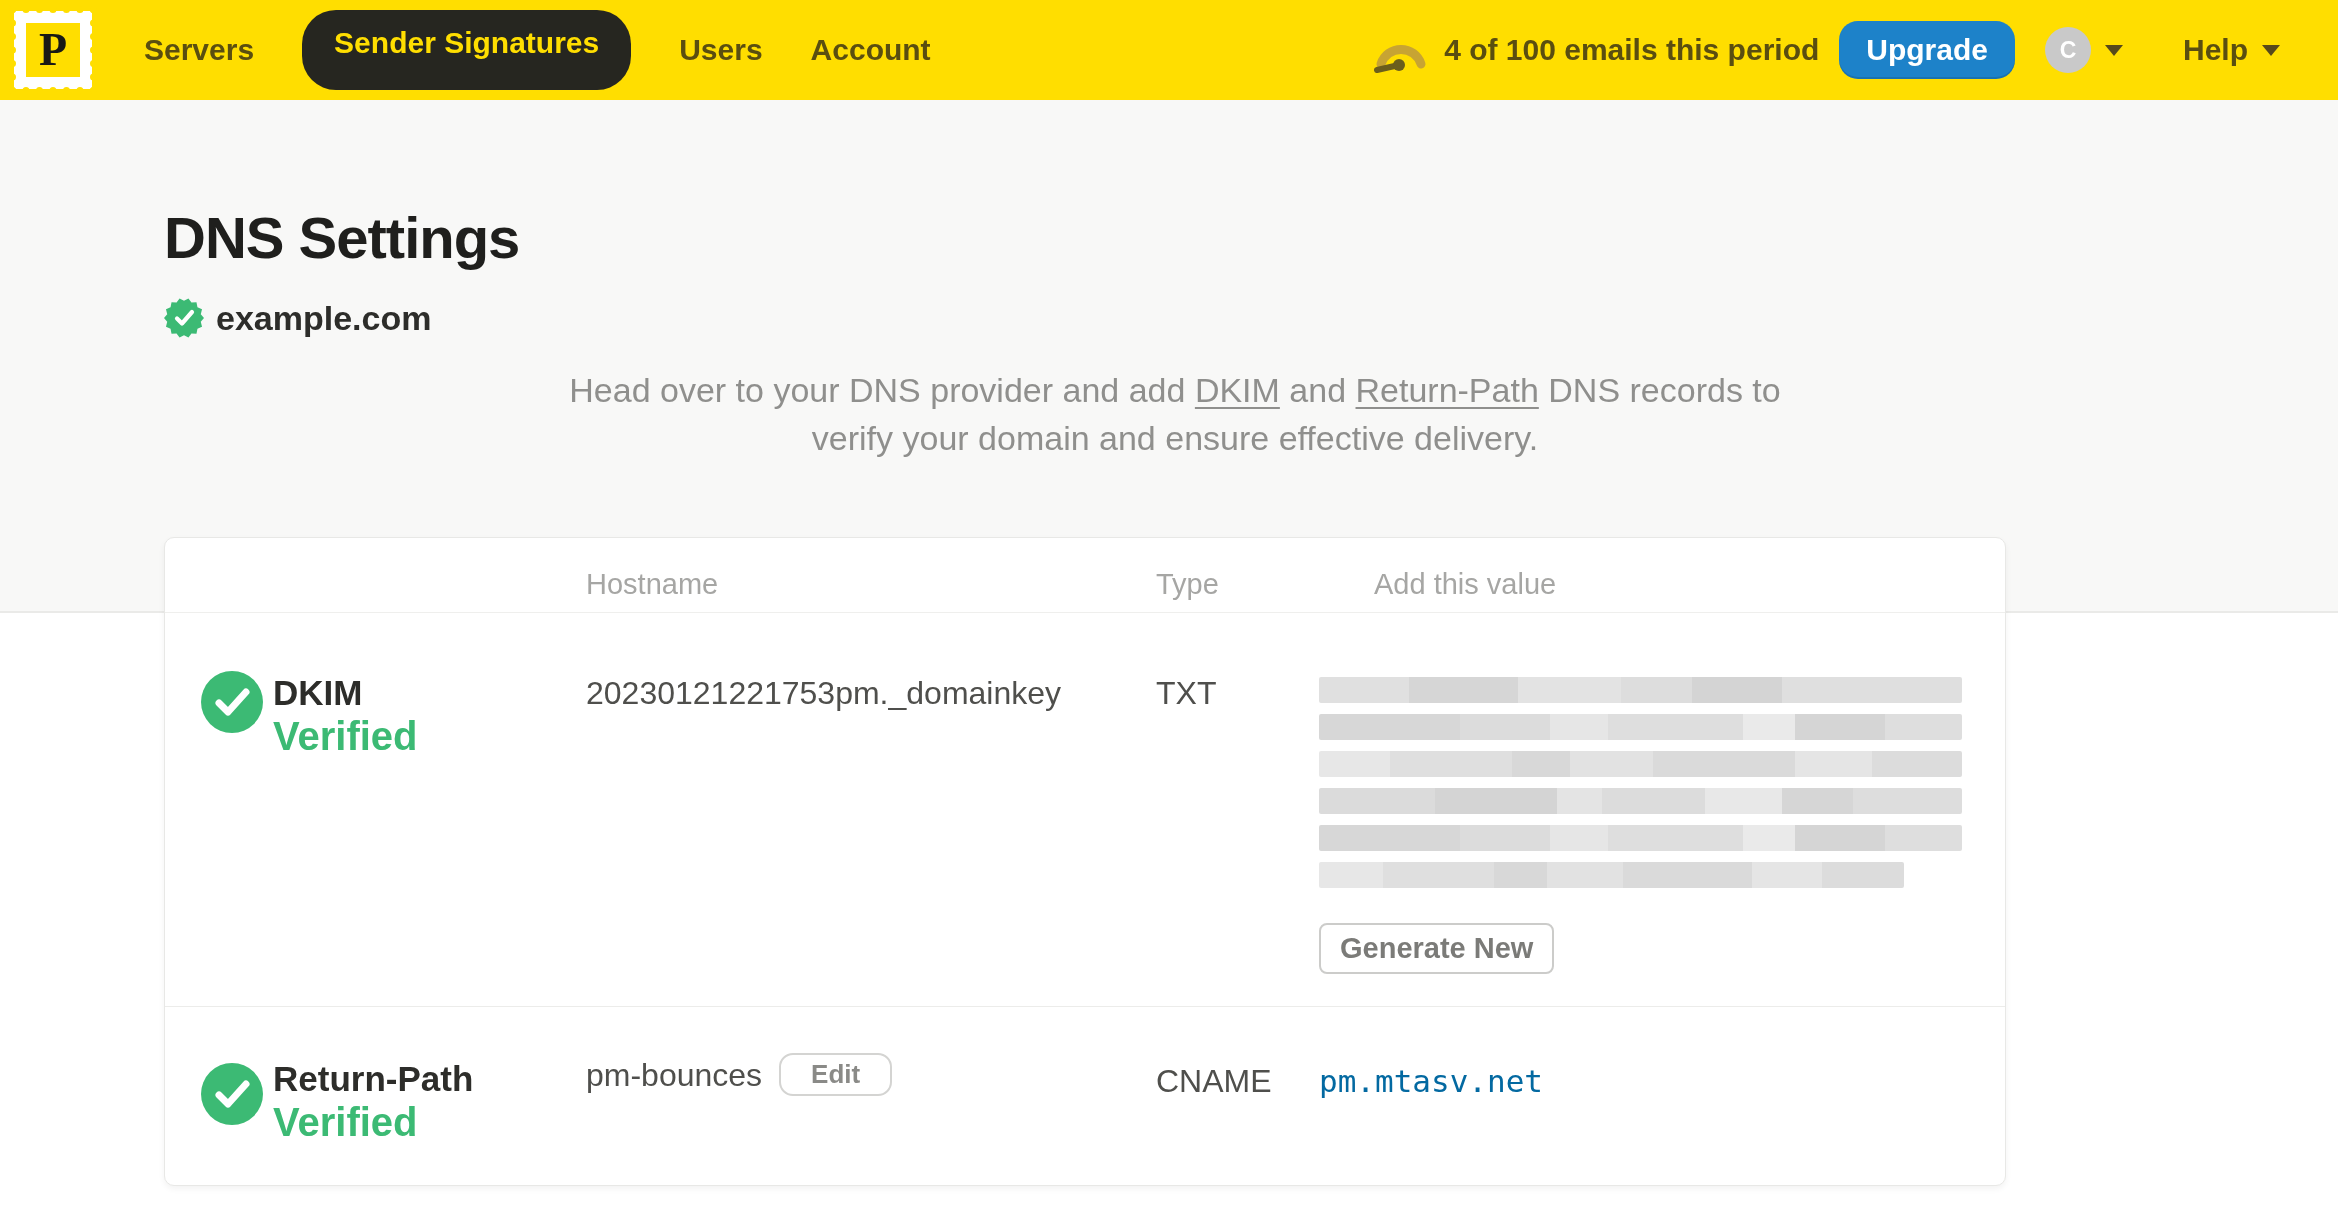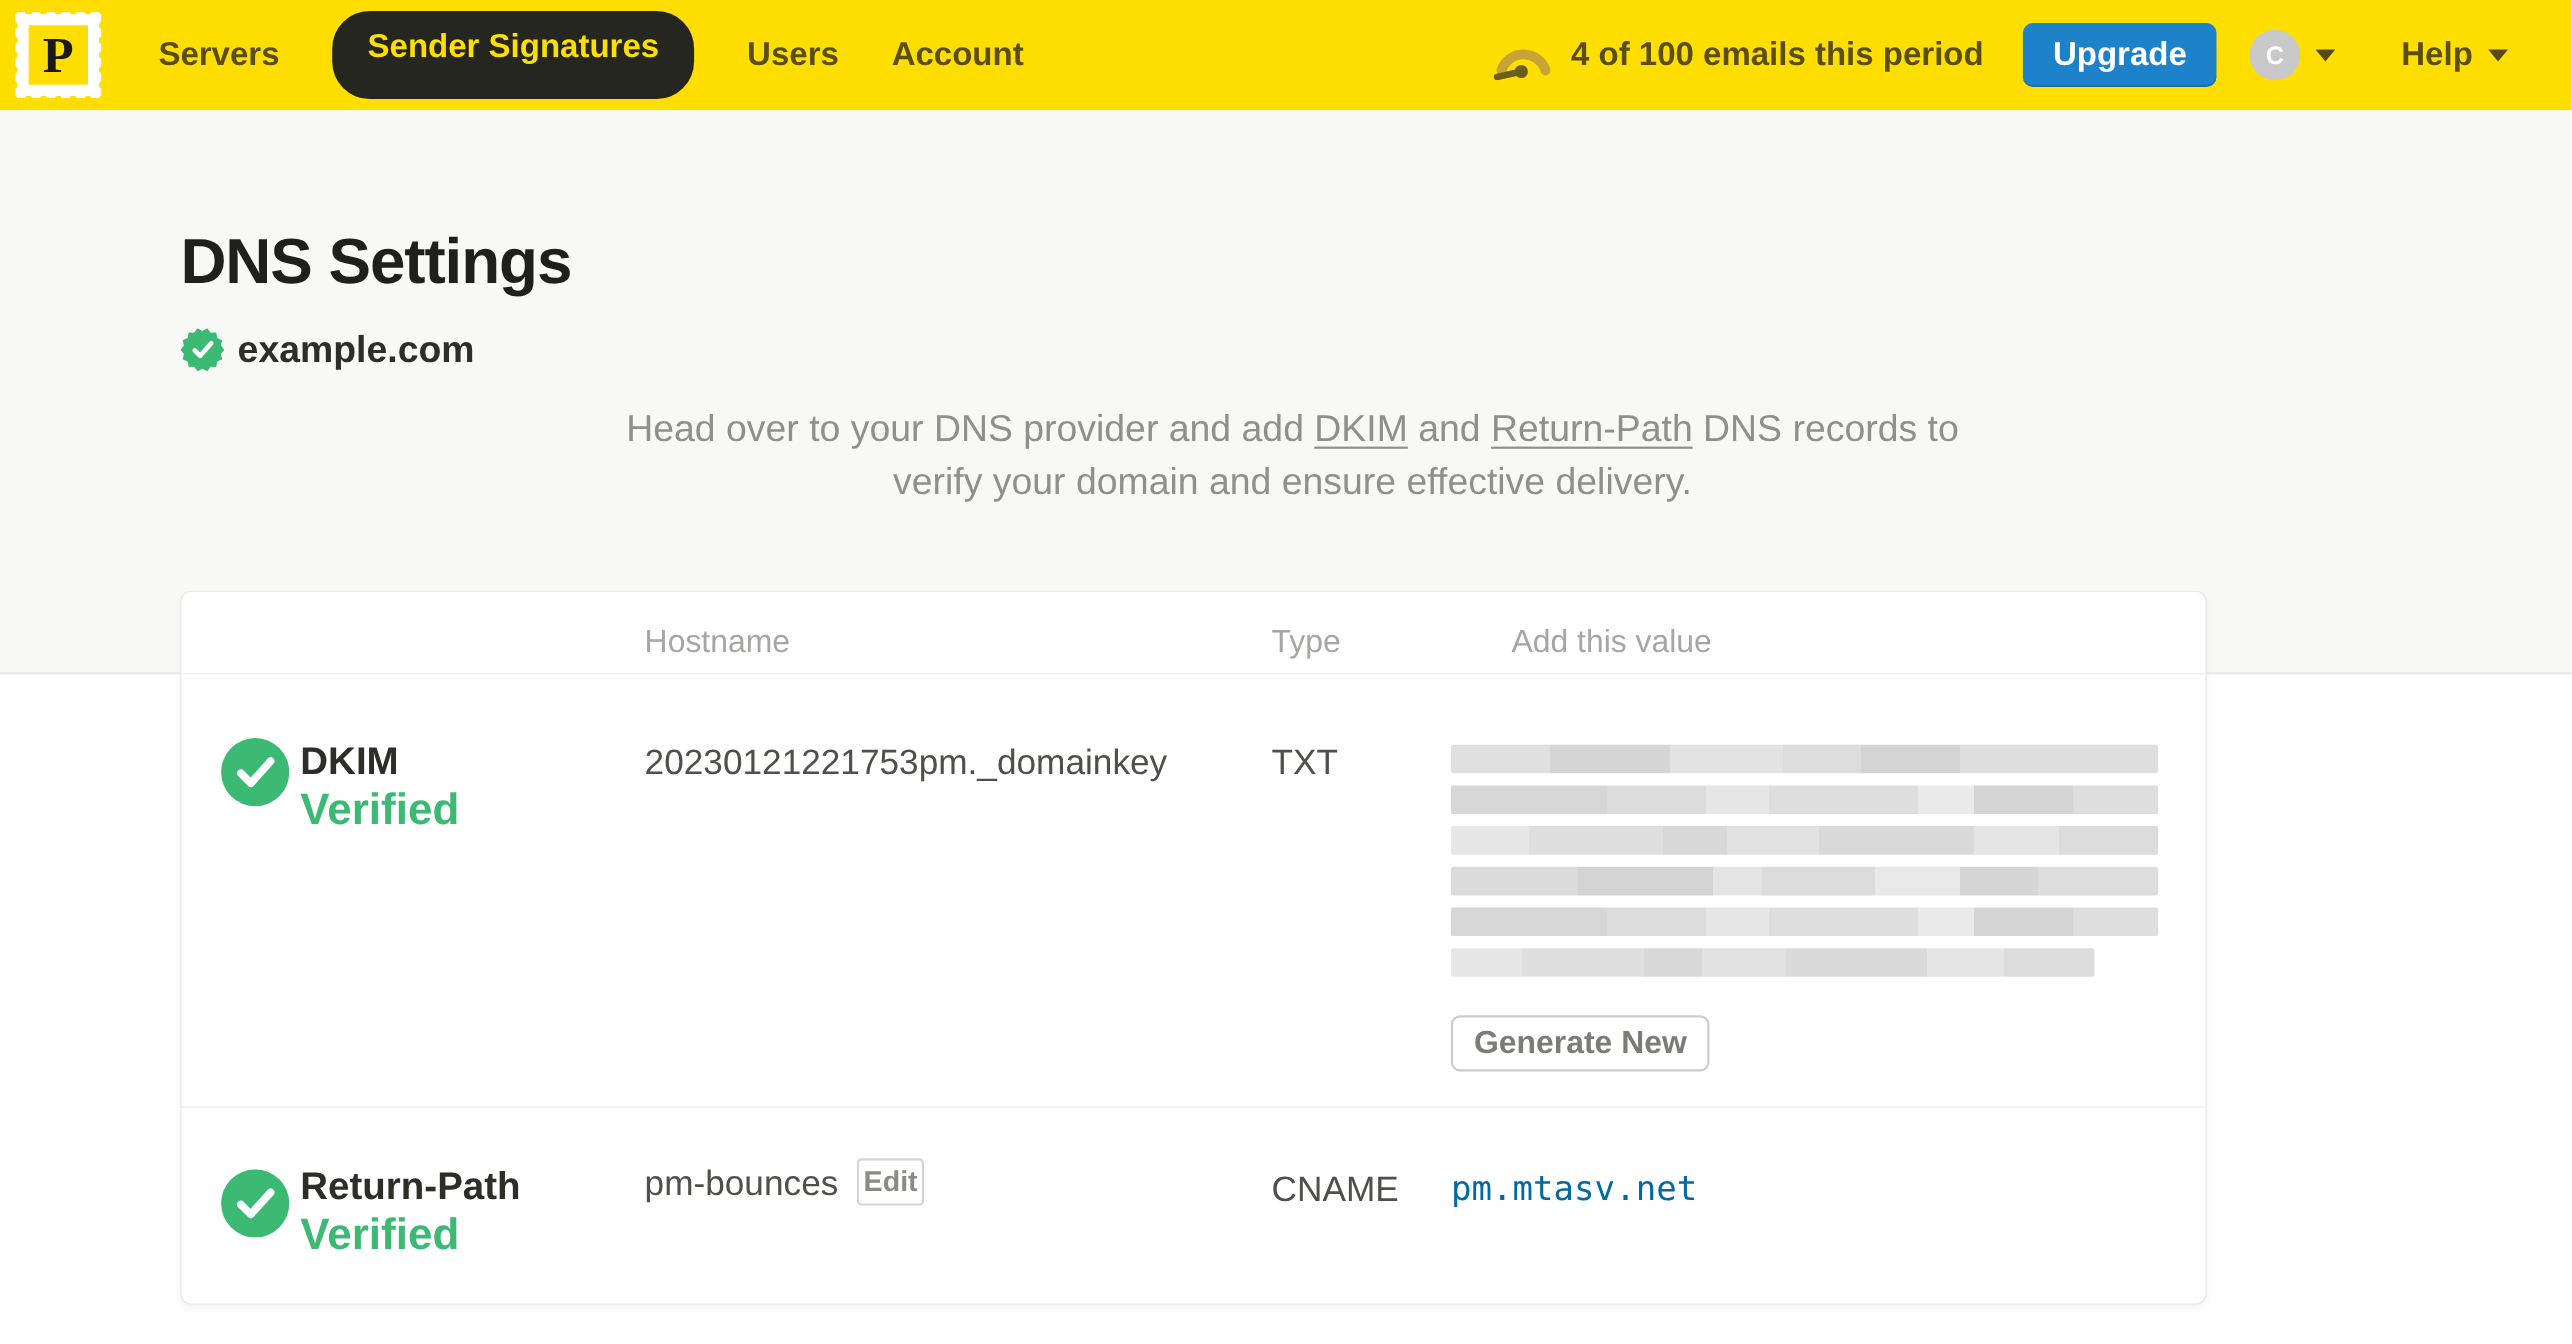--- a/index.html
+++ b/index.html
@@ -32,22 +32,22 @@
   .stamp-p{font-family:"Liberation Serif",serif;font-weight:700;font-size:46px;color:#191915;line-height:1;}
 
   .nav-items{display:flex;align-items:center;gap:48px;}
   .nav-link{font-size:30px;font-weight:700;color:var(--nav-text);cursor:pointer;white-space:nowrap;}
   .nav-pill{background:var(--nav-active-bg);color:var(--brand-yellow);height:80px;line-height:66px;
     padding:0 32px;border-radius:34px;}
 
   .nav-right{margin-left:auto;display:flex;align-items:center;}
   .gauge{flex:none;margin-right:14px;}
   .usage-text{font-size:30px;font-weight:700;color:var(--nav-text);white-space:nowrap;}
-  .upgrade-btn{margin-left:36px;background:var(--upgrade-blue);color:#fff;font-size:30px;font-weight:700;
-    border:none;border-radius:9px;height:58px;padding:0 27px;cursor:pointer;
+  .upgrade-btn{margin-left:20px;background:var(--upgrade-blue);color:#fff;font-size:30px;font-weight:700;
+    border:none;border-radius:19px;height:58px;padding:0 27px;cursor:pointer;
     box-shadow:inset 0 -2px 0 rgba(0,0,0,.12);font-family:inherit;}
   .avatar-menu{display:flex;align-items:center;margin-left:30px;cursor:pointer;}
   .avatar{width:46px;height:46px;border-radius:50%;background:#C9C9C9;color:#fff;font-weight:700;
     font-size:23px;display:flex;align-items:center;justify-content:center;}
   .caret{width:0;height:0;border-left:9px solid transparent;border-right:9px solid transparent;
     border-top:11px solid #57491B;margin-left:14px;}
   .help-menu{display:flex;align-items:center;margin-left:60px;cursor:pointer;}
   .help-label{font-size:30px;font-weight:700;color:var(--nav-text);}
 
   
@@ -91,22 +91,22 @@
   .m1{background:linear-gradient(90deg,#E0E0E0 0 14%,#D6D6D6 14% 31%,#E3E3E3 31% 47%,#DDDDDD 47% 58%,#D4D4D4 58% 72%,#DFDFDF 72% 100%);}
   .m2{background:linear-gradient(90deg,#D7D7D7 0 22%,#DCDCDC 22% 36%,#E6E6E6 36% 45%,#DEDEDE 45% 66%,#EAEAEA 66% 74%,#D5D5D5 74% 88%,#DEDEDE 88% 100%);}
   .m3{background:linear-gradient(90deg,#E7E7E7 0 11%,#DFDFDF 11% 30%,#D8D8D8 30% 39%,#E2E2E2 39% 52%,#DADADA 52% 74%,#E5E5E5 74% 86%,#DCDCDC 86% 100%);}
   .m4{background:linear-gradient(90deg,#DBDBDB 0 18%,#D4D4D4 18% 37%,#E4E4E4 37% 44%,#DCDCDC 44% 60%,#E8E8E8 60% 72%,#D6D6D6 72% 83%,#DDDDDD 83% 100%);}
 
   .generate-btn{margin-top:24px;display:inline-block;background:#fff;border:2px solid #CCCCCA;border-radius:8px;
     font-size:29px;font-weight:700;color:#7B7B78;padding:7px 19px;cursor:pointer;font-family:inherit;}
 
   .host-wrap{display:flex;align-items:center;gap:17px;}
   .host-text{font-size:32px;color:#4F4F4C;line-height:42px;}
-  .edit-btn{display:inline-block;background:#fff;border:2px solid #D4D4D2;border-radius:4px;
-    font-size:26px;font-weight:700;color:#8A8A87;padding:4px 4px;cursor:pointer;font-family:inherit;}
+  .edit-btn{display:inline-block;background:#fff;border:2px solid #D4D4D2;border-radius:14px;
+    font-size:26px;font-weight:700;color:#8A8A87;padding:4px 30px;cursor:pointer;font-family:inherit;}
   .mono{font-family:"DejaVu Sans Mono",monospace;font-size:31px;color:#0369a1;}
 </style>
 </head>
 <body>
 
 <div class="page">
   <div class="top-section-bg"></div>
 
   <header class="navbar">
     <div class="stamp">

